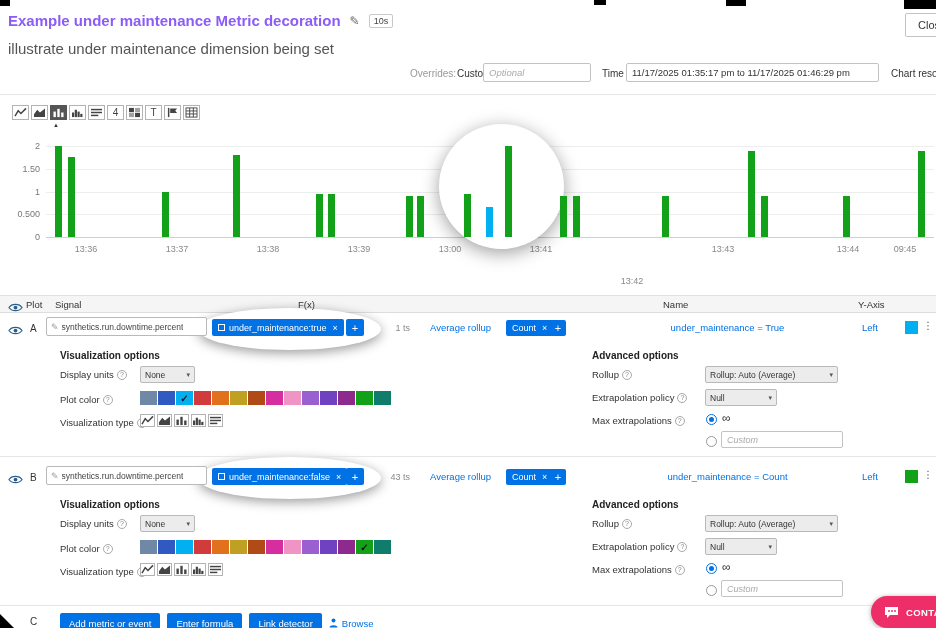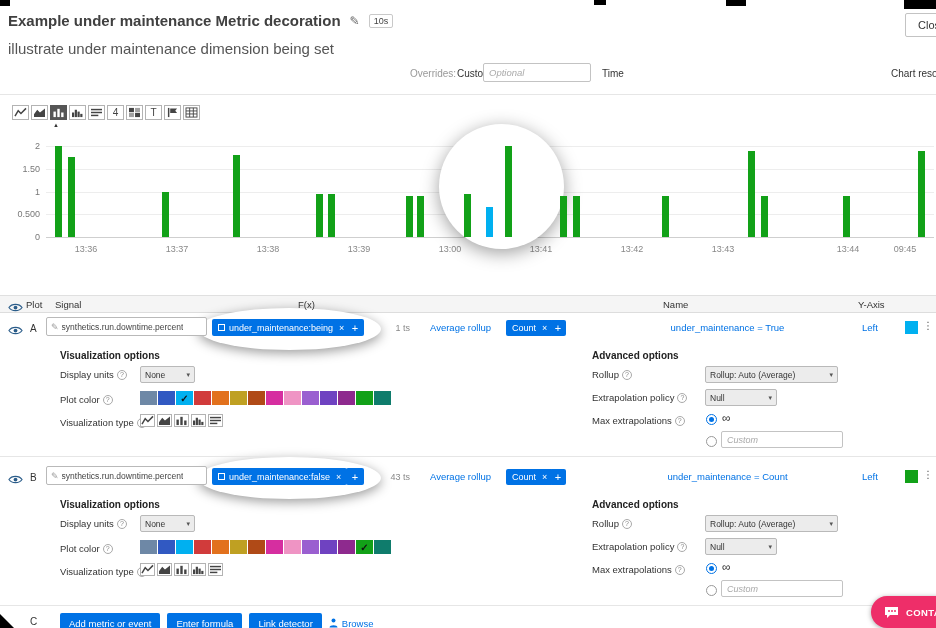--- a/index.html
+++ b/index.html
@@ -1,21 +1,21 @@
 <!DOCTYPE html>
 <html><head>
 <meta charset="utf-8">
 <style>
   *{margin:0;padding:0;box-sizing:border-box}
   body{font-family:"Liberation Sans",sans-serif;background:#fff}
   .app{position:relative;width:936px;height:628px;overflow:hidden;background:#fff}
   .blackmark{position:absolute;background:#000;z-index:60}
   .corner-tri{position:absolute;left:0;bottom:0;width:0;height:0;border-bottom:14px solid #000;border-right:14px solid transparent;z-index:60}
   .titlebar{position:absolute;left:8px;top:12px;display:flex;align-items:center;gap:9px;z-index:2}
-  .title{font-size:15px;font-weight:bold;color:#404040;white-space:nowrap}
+  .title{font-size:15px;font-weight:bold;color:#8b5cf6;white-space:nowrap}
   .editicon{color:#666;font-size:12px;cursor:pointer}
   .badge{font-size:9px;color:#444;border:1px solid #c9c9c9;border-radius:2px;padding:1px 4px;background:#fff}
   .btn-close{position:absolute;left:905px;top:13px;height:24px;padding:0 12px;border:1px solid #c3c3c3;border-radius:2px;background:#fff;font-size:11px;color:#333;white-space:nowrap;font-family:inherit;z-index:2}
   .subtitle{position:absolute;left:8px;top:40px;font-size:15px;color:#555;z-index:2}
   .ovr-label{position:absolute;font-size:10px;color:#999;z-index:2}
   .ctl-label{position:absolute;font-size:10px;color:#333;z-index:2;white-space:nowrap}
   .tinput{position:absolute;border:1px solid #c3c3c3;border-radius:2px;background:#fff;font-size:9.5px;color:#333;padding:0 5px;font-family:inherit;z-index:2}
   input::placeholder{font-style:italic;color:#aaa}
   .divider{position:absolute;left:0;width:936px;height:1px;background:#e6e6e6;z-index:1}
   .toolbar{position:absolute;left:12px;top:105px;display:flex;gap:2px;z-index:2}
@@ -85,20 +85,21 @@
     <span class="editicon">✎</span>
     <span class="badge">10s</span>
   </div>
   <button class="btn-close">Close</button>
   <div class="subtitle">illustrate under maintenance dimension being set</div>
 
   <span class="ovr-label" style="left:410px;top:68px">Overrides:</span>
   <span class="ctl-label" style="left:457px;top:68px">Custom</span>
   <input class="tinput" style="left: 483px; top: 63px; width: 108px; height: 19px;" placeholder="Optional">
   <span class="ctl-label" style="left:602px;top:68px">Time</span>
+  <input class="tinput" style="left: 626px; top: 63px; width: 253px; height: 19px;" value="11/17/2025 01:35:17 pm to 11/17/2025 01:46:29 pm">
   <span class="ctl-label" style="left:891px;top:68px">Chart resolution</span>
 
   <div class="divider" style="top:94px"></div>
 
   <div class="toolbar">
       <span class="mini-icon">
         <svg viewBox="0 0 14 12">
           <polyline points="1,10 4.5,4 7.5,7 13,1.5" fill="none" stroke="currentColor" stroke-width="1.6"></polyline>
         </svg>
       </span>
@@ -185,21 +186,21 @@
       <div class="gridline" style="top: 84.25px;"></div>
       <span class="ytick" style="top: 79.25px;">0.500</span>
       <div class="gridline base" style="top: 107px;"></div>
       <span class="ytick" style="top: 102px;">0</span>
       <span class="xtick" style="left: 66px;">13:36</span>
       <span class="xtick" style="left: 157px;">13:37</span>
       <span class="xtick" style="left: 248px;">13:38</span>
       <span class="xtick" style="left: 339px;">13:39</span>
       <span class="xtick" style="left: 430px;">13:00</span>
       <span class="xtick" style="left: 521px;">13:41</span>
-      <span class="xtick" style="left: 612px;">13:42</span>
+      <span class="xtick" style="left: 612px; margin-top: 32px;">13:42</span>
       <span class="xtick" style="left: 703px;">13:43</span>
       <span class="xtick" style="left: 828px; text-align: center;">13:44</span>
       <span class="xtick" style="left: 885px;">09:45</span>
       <div class="bar" style="left: 55px; top: 16px; height: 91px; background: rgb(18, 161, 24);"></div>
       <div class="bar" style="left: 68px; top: 27.375px; height: 79.625px; background: rgb(18, 161, 24);"></div>
       <div class="bar" style="left: 162px; top: 61.5px; height: 45.5px; background: rgb(18, 161, 24);"></div>
       <div class="bar" style="left: 233px; top: 25.1px; height: 81.9px; background: rgb(18, 161, 24);"></div>
       <div class="bar" style="left: 316px; top: 63.775px; height: 43.225px; background: rgb(18, 161, 24);"></div>
       <div class="bar" style="left: 328px; top: 63.775px; height: 43.225px; background: rgb(18, 161, 24);"></div>
       <div class="bar" style="left: 406px; top: 66.05px; height: 40.95px; background: rgb(18, 161, 24);"></div>
@@ -235,21 +236,21 @@
         <path d="M1,5 C4,0.5 12,0.5 15,5 C12,9.5 4,9.5 1,5 Z" fill="none" stroke="#2b5d8a" stroke-width="1.2"></path>
         <circle cx="8" cy="5" r="2" fill="#2b5d8a"></circle>
       </svg></span>
   <span class="letter" style="left:30px;top:323px">A</span>
   <div class="sigbox" style="top:317px">
     <span class="pencil">✎</span>
     <span class="sig">synthetics.run.downtime.percent</span>
   </div>
   <span class="chip" style="left:212px;top:319px">
     <span class="dim-sq"></span>
-    <span>under_maintenance:being</span>
+    <span>under_maintenance:true</span>
     <span class="x">×</span>
   </span>
   <button class="sqbtn" style="left:346px;top:319px;width:18px;height:17px">+</button>
   <span class="tscount" style="left:378px;top:323px">1 ts</span>
   <span class="bluelink" style="left:430px;top:322px">Average rollup</span>
   <span class="chip" style="left:506px;top:320px;height:16px">
     <span>Count</span>
     <span class="x">×</span>
   </span>
   <button class="sqbtn" style="left:550px;top:320px;width:16px;height:16px">+</button>

